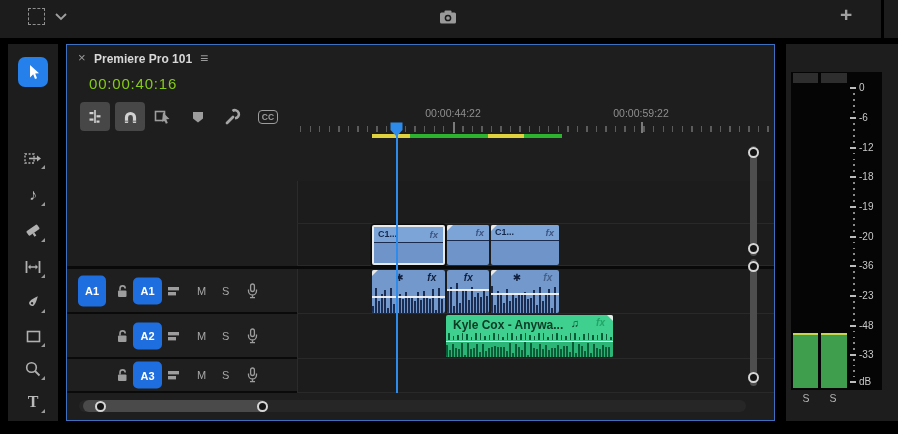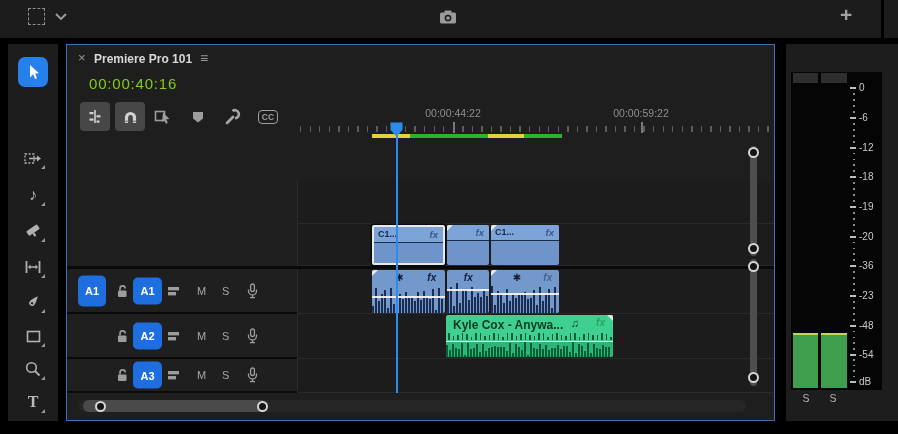--- a/index.html
+++ b/index.html
@@ -641,21 +641,21 @@
           <div class="mdot" style="top: 229px;"></div>
           <div class="mdot" style="top: 235px;"></div>
           <div class="mdot" style="top: 241px;"></div>
           <div class="mdot" style="top: 247px;"></div>
           <span class="mlabel" style="top: 253px;">-48</span>
           <div class="mtick" style="top: 253px;"></div>
           <div class="mdot" style="top: 258.8px;"></div>
           <div class="mdot" style="top: 264.6px;"></div>
           <div class="mdot" style="top: 270.4px;"></div>
           <div class="mdot" style="top: 276.2px;"></div>
-          <span class="mlabel" style="top: 282px;">-54</span>
+          <span class="mlabel" style="top: 282px;">-33</span>
           <div class="mtick" style="top: 282px;"></div>
           <div class="mdot" style="top: 287.4px;"></div>
           <div class="mdot" style="top: 292.8px;"></div>
           <div class="mdot" style="top: 298.2px;"></div>
           <div class="mdot" style="top: 303.6px;"></div>
           <span class="mlabel" style="top: 309px;">dB</span>
           <div class="mtick" style="top: 309px;"></div>
         </div>
     </div>
     <span class="msolo" style="left:12px;">S</span>

